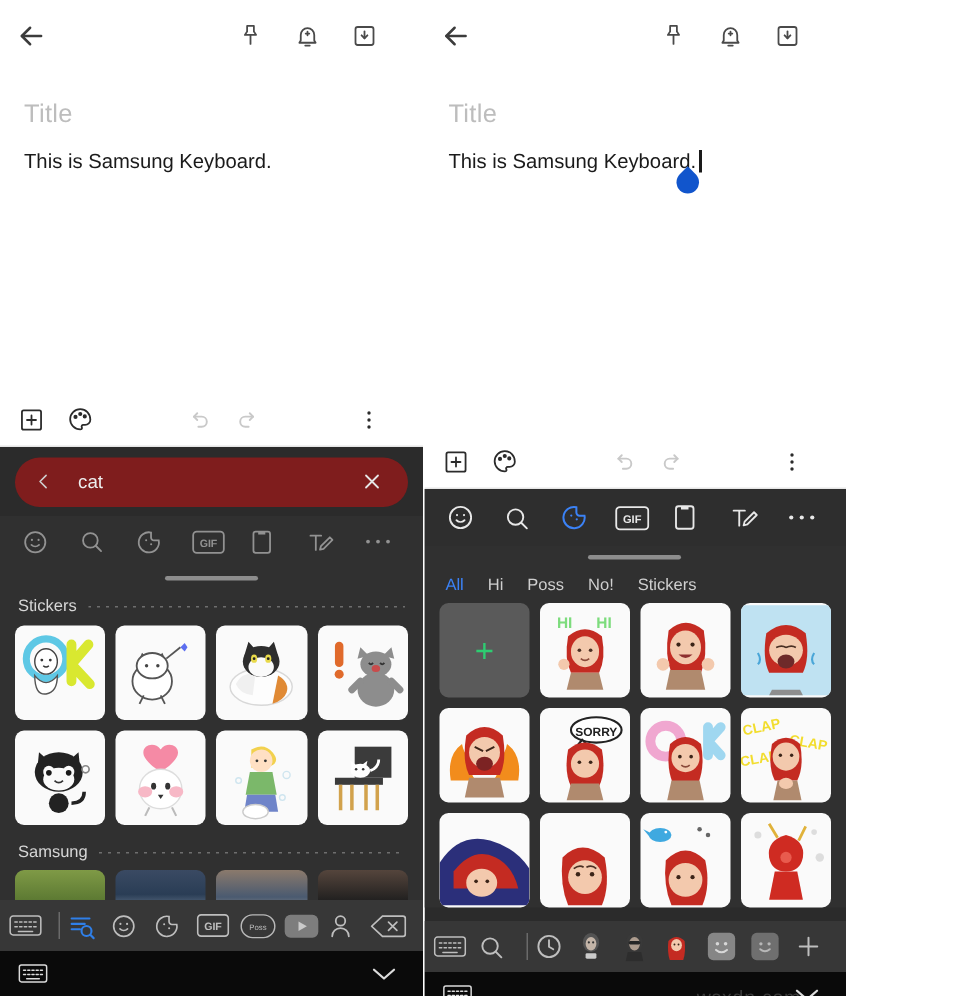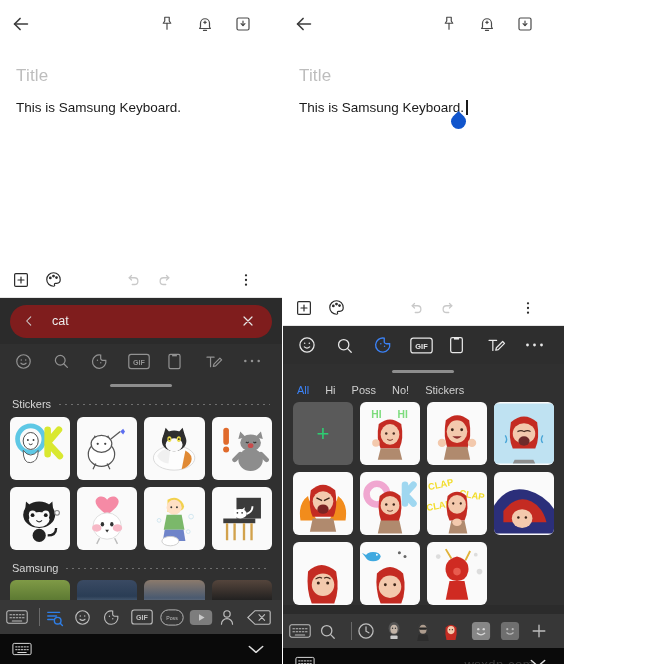--- a/index.html
+++ b/index.html
@@ -763,20 +763,32 @@
               <path d="M56 50q3-18-8-26-2 10-6 6 2 14-4 20z" fill="#f28c1c"></path>
               <path d="M19 18q13-12 26 0 3 18-2 28H21q-5-10-2-28z" fill="#c42b22"></path>
               <ellipse cx="32" cy="30" rx="11" ry="11" fill="#f3c9ad"></ellipse>
               <path d="M25 26l6 3M39 26l-6 3" stroke="#3b2418" stroke-width="1.4"></path>
               <ellipse cx="32" cy="38" rx="6" ry="5" fill="#7c2323"></ellipse>
               <path d="M21 48h22l3 14H18z" fill="#b08a6e"></path>
             </svg>
         </div>
         <div class="sticker">
           <svg viewBox="0 0 64 64">
+              <ellipse cx="40" cy="14" rx="18" ry="9" fill="#fff" stroke="#222" stroke-width="1.5"></ellipse>
+              <path d="M30 21l-5 6 8-3z" fill="#fff" stroke="#222" stroke-width="1.5"></path>
+              <text x="40" y="18" font-size="8.5" font-weight="bold" fill="#222" text-anchor="middle" font-family="Liberation Sans, sans-serif">SORRY</text>
+              <path d="M20 28q12-10 24 0 3 16-2 26H22q-5-10-2-26z" fill="#c42b22"></path>
+              <ellipse cx="32" cy="38" rx="10" ry="10" fill="#f3c9ad"></ellipse>
+              <circle cx="28" cy="37" r="1.3" fill="#3b2418"></circle>
+              <circle cx="36" cy="37" r="1.3" fill="#3b2418"></circle>
+              <path d="M22 52h20l3 12H19z" fill="#b08a6e"></path>
+            </svg>
+        </div>
+        <div class="sticker">
+          <svg viewBox="0 0 64 64">
               <circle cx="18" cy="22" r="11" fill="none" stroke="#f0a7d0" stroke-width="7"></circle>
               <path d="M48 12v20M48 22l9-10M48 22l9 10" stroke="#9fd7f0" stroke-width="7" fill="none" stroke-linecap="round"></path>
               <path d="M21 24q11-10 22 0 3 16-2 28H23q-5-12-2-28z" fill="#c42b22"></path>
               <ellipse cx="32" cy="34" rx="10" ry="10" fill="#f3c9ad"></ellipse>
               <circle cx="28" cy="33" r="1.3" fill="#3b2418"></circle>
               <circle cx="36" cy="33" r="1.3" fill="#3b2418"></circle>
               <path d="M29 39q3 2.5 6 0" stroke="#8a4a3a" stroke-width="1.2" fill="none"></path>
               <path d="M22 50h20l3 14H19z" fill="#b08a6e"></path>
             </svg>
         </div>

